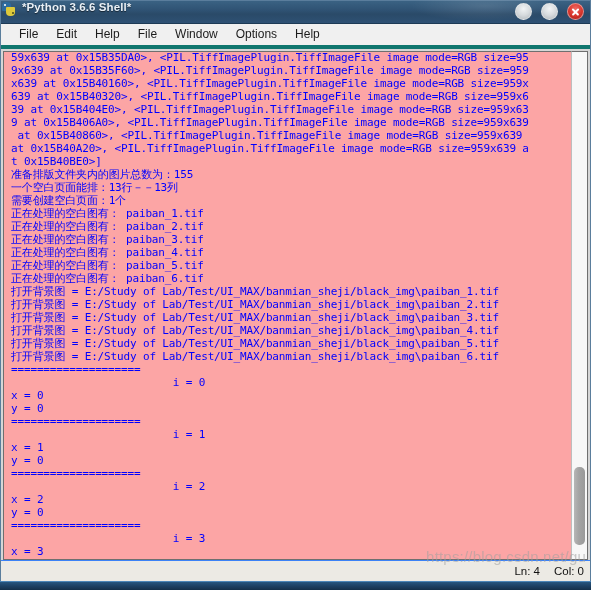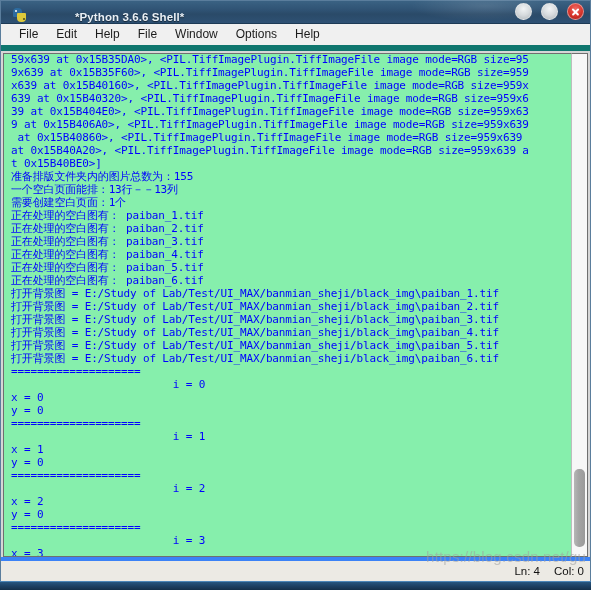--- a/index.html
+++ b/index.html
@@ -35,24 +35,23 @@
     flex-direction: column;
   }
 
   
   #titlebar {
     height: 22px;
     flex: 0 0 22px;
     background: linear-gradient(180deg, #3a6283 0%, #2f5273 42%, #2a4a68 60%, #2e5174 100%);
     border-bottom: 1px solid #1d3a55;
     display: flex;
-    align-items: flex-end;
-    position: relative;
-    padding-left: 11px;
-    gap: 42px;
+    align-items: flex-start;
+    position: relative;
+    padding-left: 0;
   }
   #titlebar .glow {
     position: absolute;
     right: 30px;
     top: -10px;
     width: 150px;
     height: 30px;
     background: radial-gradient(ellipse at center, rgba(255,255,255,0.13), rgba(255,255,255,0) 70%);
     pointer-events: none;
   }
@@ -134,21 +133,21 @@
     border-radius: 1px;
   }
   .wbtn.close::before { transform: rotate(45deg); }
   .wbtn.close::after  { transform: rotate(-45deg); }
 
   
   #menubar {
     height: 21px;
     flex: 0 0 21px;
     background: #f0f0f0;
-    border-bottom: 6px solid #0f766e;
+    border-bottom: 4px solid #0f766e;
     display: flex;
     align-items: center;
     padding-left: 9px;
   }
   .menu-item {
     font-size: 12px;
     color: #1b1b1b;
     padding: 2px 9px 3px 9px;
     white-space: nowrap;
     cursor: default;
@@ -160,21 +159,21 @@
     position: relative;
     background: #d6d6d6;
     padding: 2px 2px 0 2px;
     box-sizing: border-box;
     display: flex;
     min-height: 0;
   }
   #text-frame {
     flex: 1 1 auto;
     position: relative;
-    background: #86efac;
+    background: #fca5a5;
     border: 1px solid #6f6f6f;
     border-right: none;
     box-sizing: border-box;
     overflow: hidden;
     min-width: 0;
   }
   #console {
     position: absolute;
     left: 0;
     top: -1px;
@@ -207,21 +206,21 @@
     height: 78px;
     background: linear-gradient(90deg, #b6b6b6 0%, #a3a3a3 45%, #9a9a9a 100%);
     border-radius: 5px;
   }
 
   
   #statusbar {
     height: 20px;
     flex: 0 0 20px;
     background: #eceae4;
-    border-top: 4px solid #3b82f6;
+    border-top: 1px solid #3b82f6;
     display: flex;
     align-items: center;
     justify-content: flex-end;
     padding-right: 6px;
     position: relative;
   }
   .status-cell {
     font-size: 11.5px;
     color: #111;
     padding-left: 14px;

